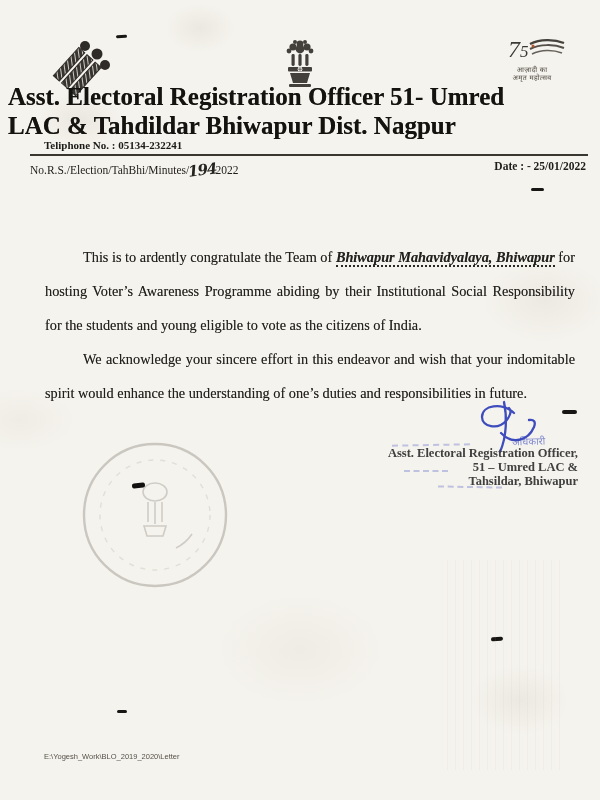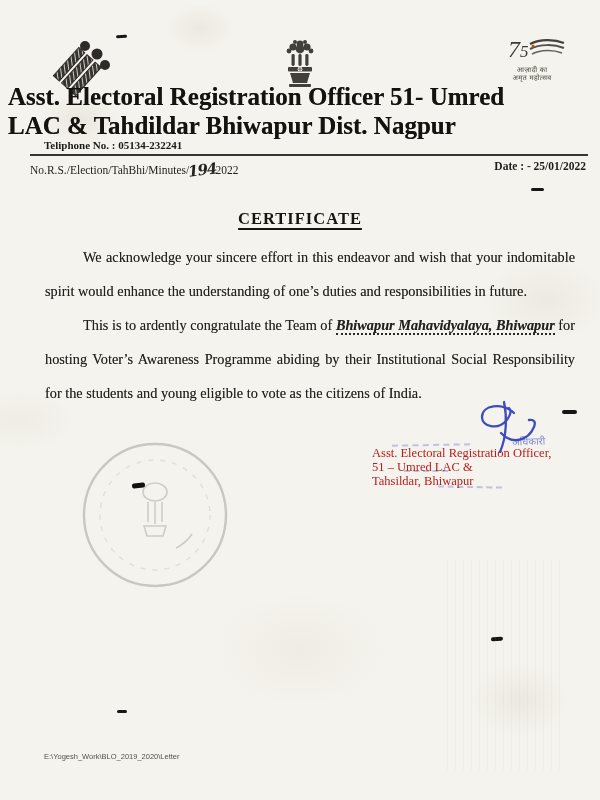--- a/index.html
+++ b/index.html
@@ -75,22 +75,22 @@
   }
   .body-text p{margin:0;text-indent:38px;}
   .emphasis{
     font-weight:700;font-style:italic;
     border-bottom:2px dotted #2a2824;padding-bottom:0px;
   }
 
   
   .sig-svg{position:absolute;left:468px;top:400px;}
   .sig-block{
-    position:absolute;top:446px;left:372px;width:206px;text-align:left;
-    font-weight:400;font-size:12.5px;line-height:14px;color:#b91c1c;
+    position:absolute;top:446px;left:372px;width:206px;text-align:right;
+    font-weight:700;font-size:12.5px;line-height:14px;color:#404040;
   }
   .stamp-fragment{
     position:absolute;left:512px;top:434px;
     font-family:"DejaVu Sans",sans-serif;font-size:10px;
     color:rgba(55,70,190,.62);transform:rotate(-2deg);
   }
   .blue-dash{position:absolute;border-top:2px dashed rgba(65,78,195,.30);}
   .bd1{left:392px;top:444px;width:78px;transform:rotate(-1deg);}
   .bd2{left:404px;top:470px;width:44px;}
   .bd3{left:438px;top:486px;width:64px;transform:rotate(1deg);}
@@ -186,25 +186,24 @@
 
   <div class="rule"></div>
 
   <div class="ref-row">
     <span class="ref-left">
       <span>No.R.S./Election/TahBhi/Minutes/</span><span class="hand-number">194</span><span>2022</span>
     </span>
     <span class="ref-date">Date : - 25/01/2022</span>
   </div>
 
-  <div class="cert-heading">CERTIFICATE</div>
 
   <div class="body-text">
+    <p><span>This is to ardently congratulate the Team of </span><span class="emphasis">Bhiwapur Mahavidyalaya, Bhiwapur</span><span> for hosting Voter’s Awareness Programme abiding by their Institutional Social Responsibility for the students and young eligible to vote as the citizens of India.</span></p>
     <p>We acknowledge your sincere effort in this endeavor and wish that your indomitable spirit would enhance the understanding of one’s duties and responsibilities in future.</p>
-    <p><span>This is to ardently congratulate the Team of </span><span class="emphasis">Bhiwapur Mahavidyalaya, Bhiwapur</span><span> for hosting Voter’s Awareness Programme abiding by their Institutional Social Responsibility for the students and young eligible to vote as the citizens of India.</span></p>
   </div>
 
   <div class="sig-svg">
     <svg width="100" height="56" viewBox="0 0 100 56">
       <g stroke="#2b3ab8" stroke-width="2.3" fill="none" stroke-linecap="round" opacity="0.9">
         <path d="M46,13 C34,2 14,5 14,17 C14,27 30,30 38,21 C42,16 44,11 41,8"></path>
         <path d="M36,2 C39,16 39,36 32,52"></path>
         <path d="M33,33 C44,45 60,41 66,27 C68,22 66,19 61,20"></path>
       </g>
     </svg>

